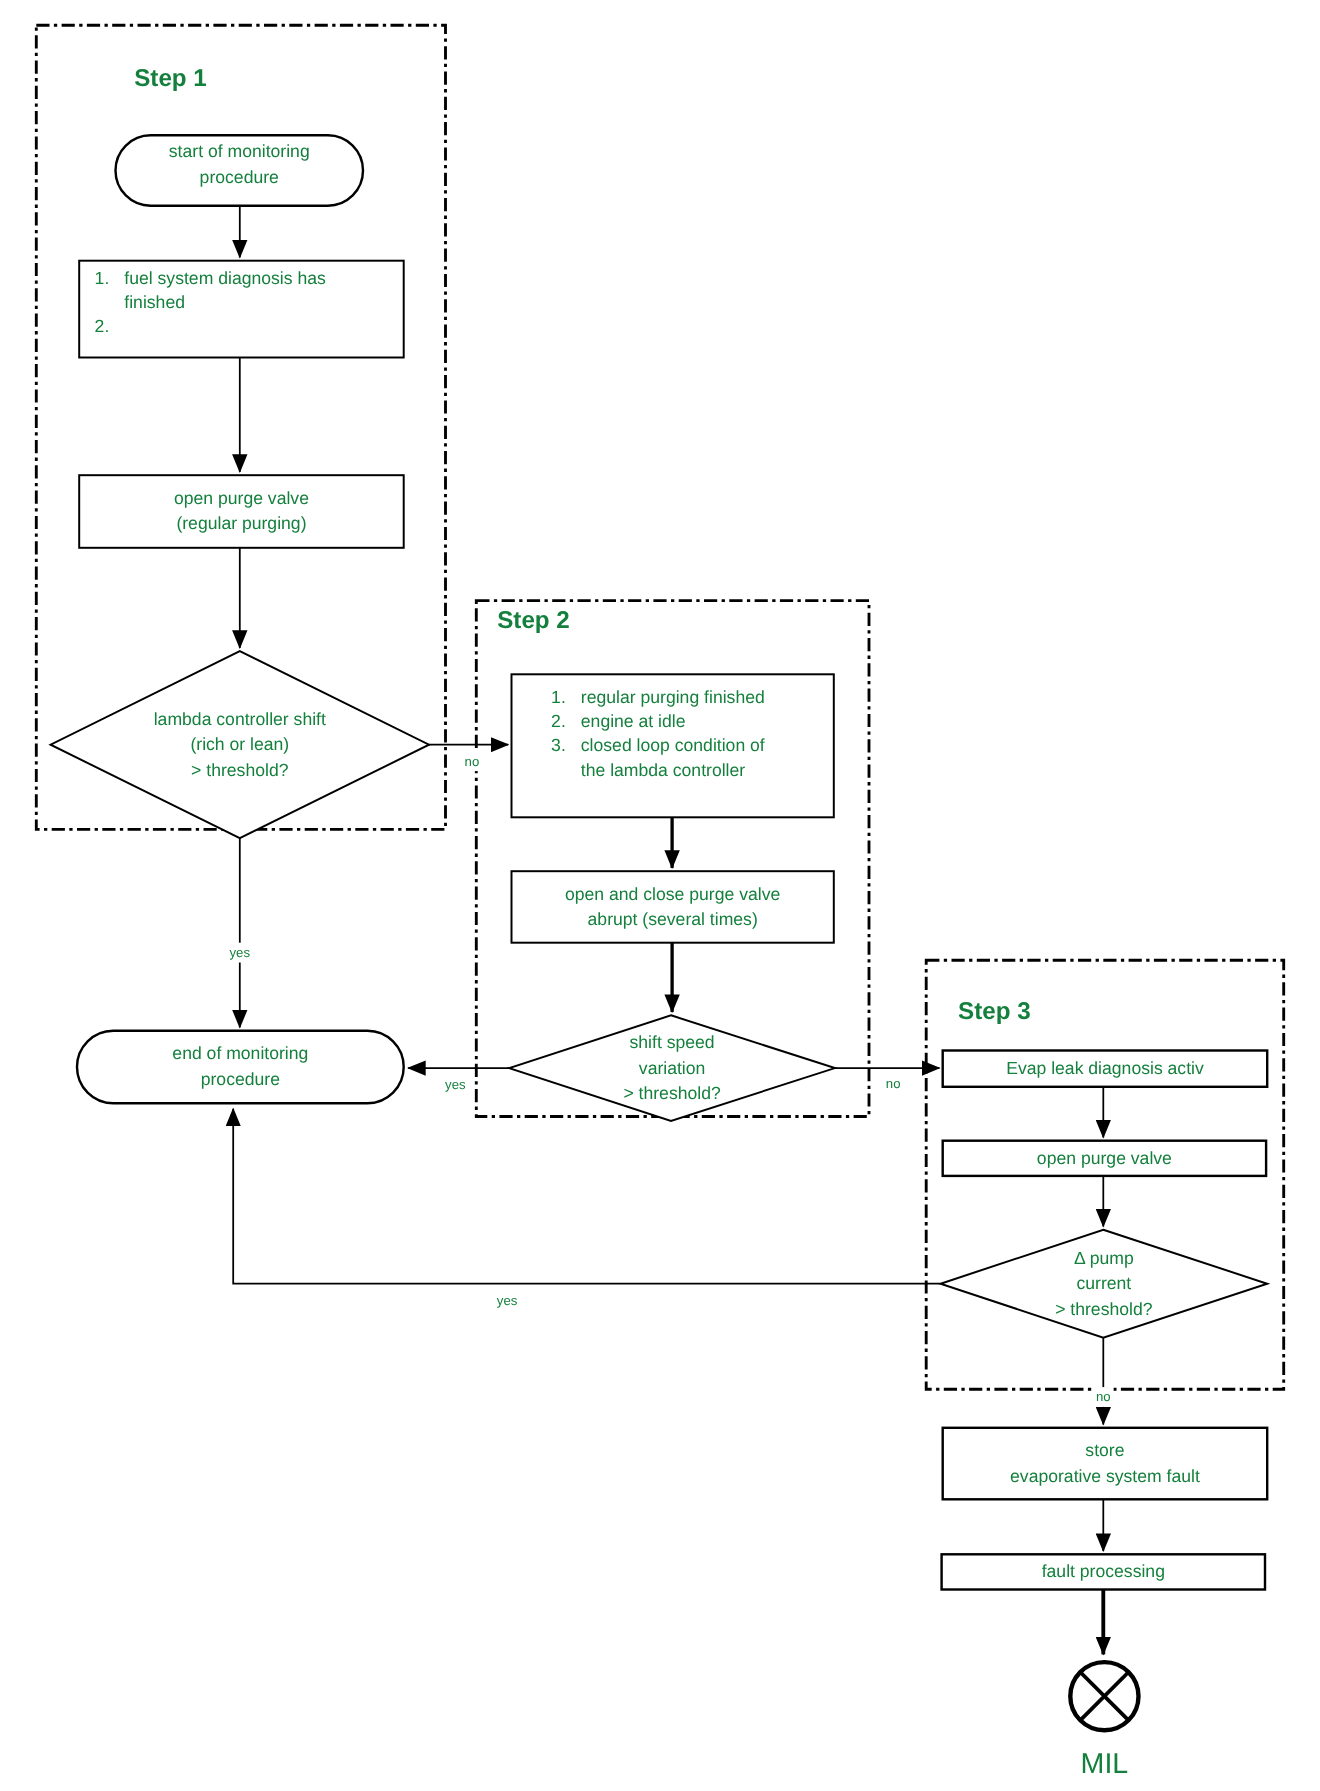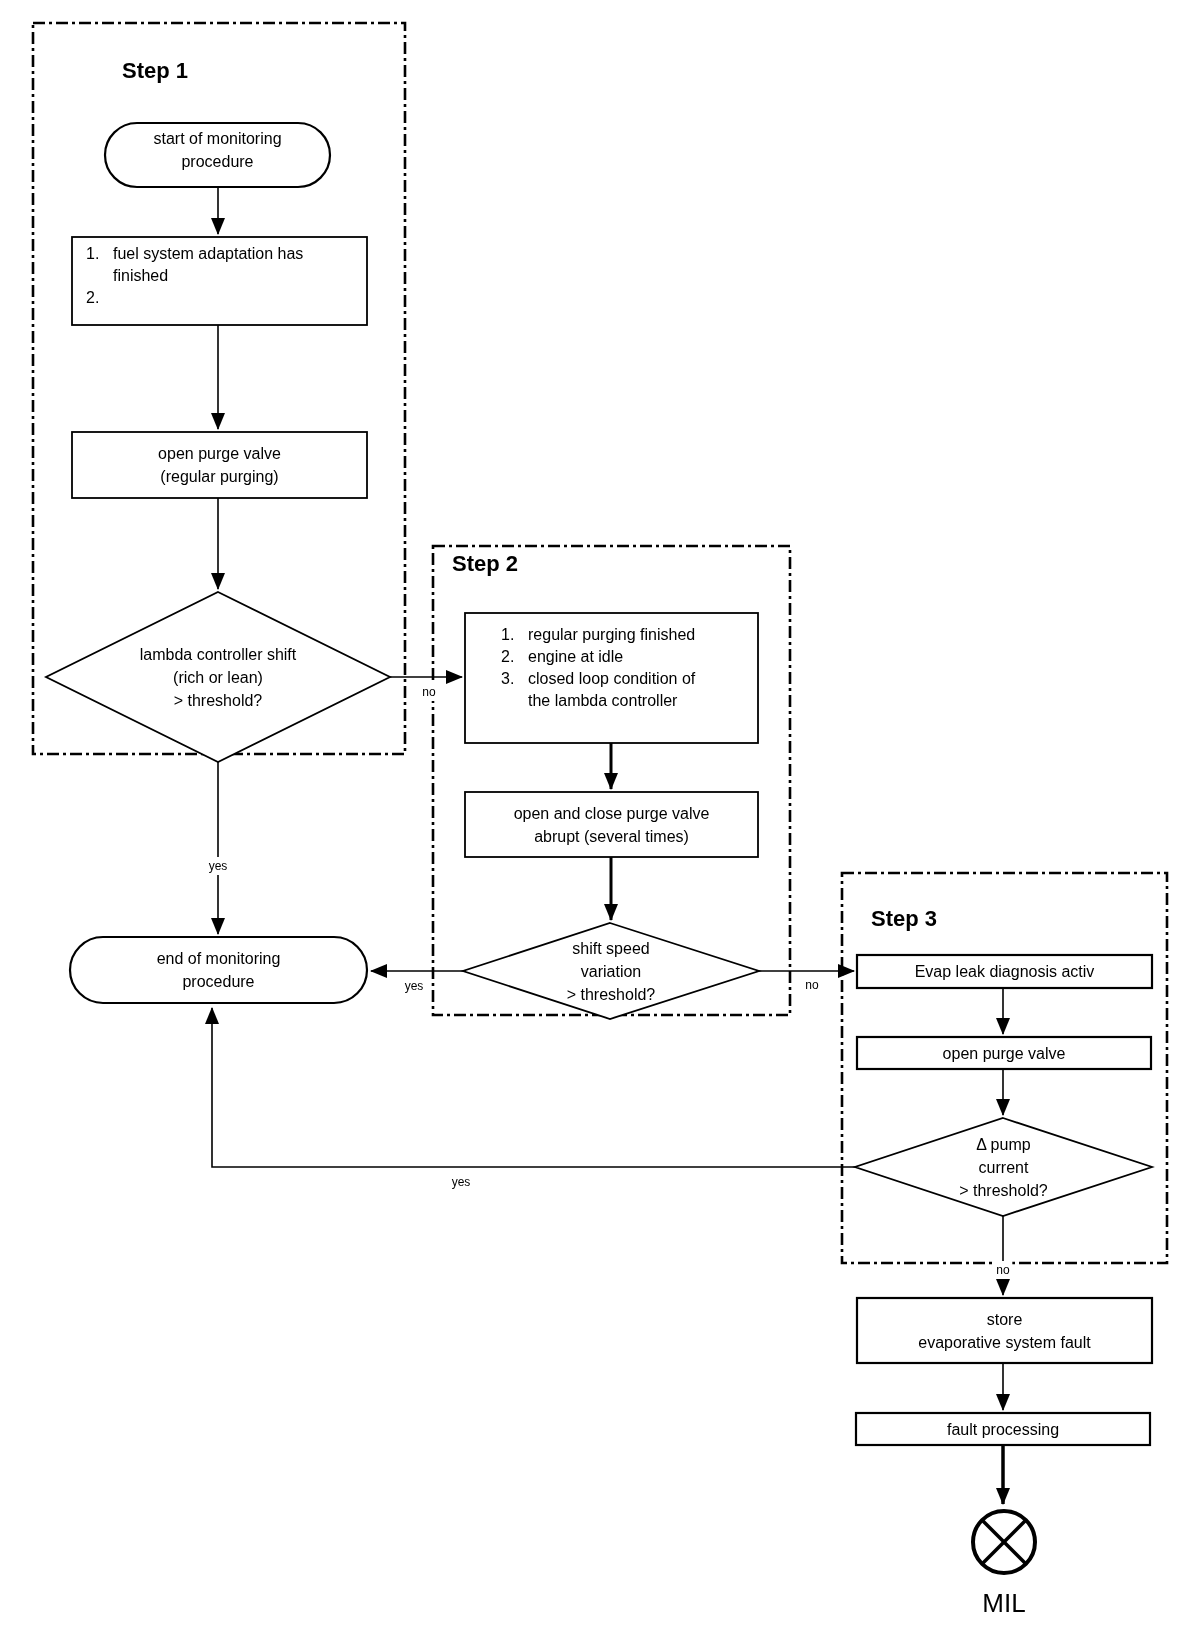--- a/index.html
+++ b/index.html
@@ -1,19 +1,19 @@
 <!DOCTYPE html>
 <html><head>
 <meta charset="utf-8">
 <style>
   * { margin:0; padding:0; box-sizing:border-box; }
   html,body { background:#ffffff; }
   #canvas {
     position:relative; width:1200px; height:1628px; background:#fff;
-    font-family:"Liberation Sans", sans-serif; color:#000000;
+    font-family:"Liberation Sans", sans-serif; color:#15803d;
   }
   #canvas > svg { position:absolute; left:0; top:0; }
   .dashed  { fill:none; stroke:#000; stroke-width:2.6; stroke-dasharray:12 4 3 4; }
   .shape   { fill:#fff; stroke:#000; stroke-width:1.8; }
   .shape3  { fill:#fff; stroke:#000; stroke-width:2.2; }
   .stadium { fill:#fff; stroke:#000; stroke-width:2.2; }
   .flow       { stroke:#000; stroke-width:1.6; fill:none; }
   .flow-thick { stroke:#000; stroke-width:3;   fill:none; }
   .flow-mil   { stroke:#000; stroke-width:3.5; fill:none; }
   .lamp    { fill:none; stroke:#000; stroke-width:4; }
@@ -93,21 +93,21 @@
 
   <div class="node" style="left:105px; top:123px; width:225px; height:53px;">
     <div>start of monitoring</div>
     <div>procedure</div>
   </div>
 
   <div class="list-node" style="left:86px; top:243px; width:275px;">
     <div class="list-item">
       <span class="num">1.</span>
       <div class="txt">
-        <div>fuel system adaptation has</div>
+        <div>fuel system diagnosis has</div>
         <div>finished</div>
       </div>
     </div>
     <div class="list-item">
       <span class="num">2.</span>
     </div>
   </div>
 
   <div class="node" style="left:72px; top:432px; width:295px; height:66px;">
     <div>open purge valve</div>

